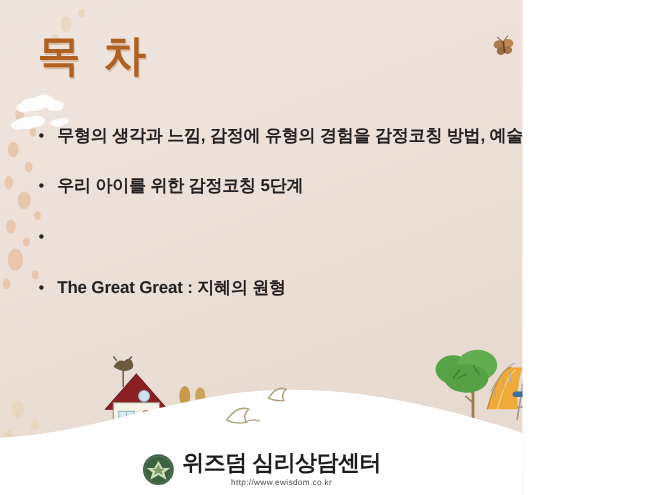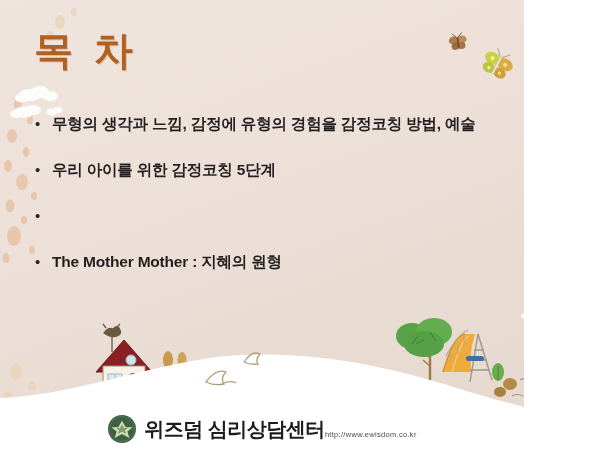--- a/index.html
+++ b/index.html
@@ -6,21 +6,21 @@
     margin: 0;
     padding: 0;
     background: #ffffff;
   }
   body {
     font-family: "Liberation Sans", "DejaVu Sans", sans-serif;
   }
 
   #slide {
     position: relative;
-    width: 524px;
+    width: 475px;
     height: 450px;
     overflow: hidden;
     background: linear-gradient(160deg, #f0e5de 0%, #ece0d8 40%, #e8dbd2 75%, #e6d8cf 100%);
   }
   #bg-svg {
     position: absolute;
     left: 0; top: 0;
     width: 600px;
     height: 450px;
   }
@@ -81,38 +81,38 @@
   }
   #logo-emblem {
     width: 30px;
     height: 30px;
     flex: 0 0 30px;
     margin-right: 7px;
     position: relative;
   }
   #logo-textblock {
     display: flex;
-    flex-direction: row;
+    flex-direction: column;
     align-items: center;
     justify-content: space-between;
   }
   #logo-name {
     font-size: 20px;
     font-weight: bold;
     color: #1c1c1c;
     letter-spacing: -0.5px;
     line-height: 22px;
     white-space: nowrap;
   }
   #logo-url {
     font-size: 7.5px;
     color: #4a4a4a;
     letter-spacing: 0.3px;
     line-height: 11px;
-    margin-top: 11px;
+    margin-top: 1px;
     white-space: nowrap;
   }
 </style>
 </head>
 <body>
 
 <div id="slide">
 
   <svg id="bg-svg" viewBox="0 0 600 450">
     <defs>
@@ -324,21 +324,21 @@
       <div class="bullet-dot">•</div>
       <div class="bullet-text">우리 아이를 위한 감정코칭 5단계</div>
     </div>
 
     <div class="bullet-row">
       <div class="bullet-dot">•</div>
     </div>
 
     <div class="bullet-row">
       <div class="bullet-dot">•</div>
-      <div class="bullet-text">The Mother Mother : 지혜의 원형</div>
+      <div class="bullet-text">The Great Great : 지혜의 원형</div>
     </div>
 
   </div>
 
   <div id="footer-logo">
     <div id="logo-emblem">
       <svg viewBox="0 0 30 30" width="30" height="30">
         <circle cx="15" cy="15" r="14" fill="#3e6141"></circle>
         <circle cx="15" cy="15" r="12.4" fill="none" stroke="#567a58" stroke-width="0.8"></circle>
         <path d="M15 5 L19.5 13 L28 13 L21.5 18 L24 26 L15 21 L6 26 L8.5 18 L2 13 L10.5 13 Z" fill="#cfe0b8" transform="scale(0.82) translate(3.3 3.3)"></path>

